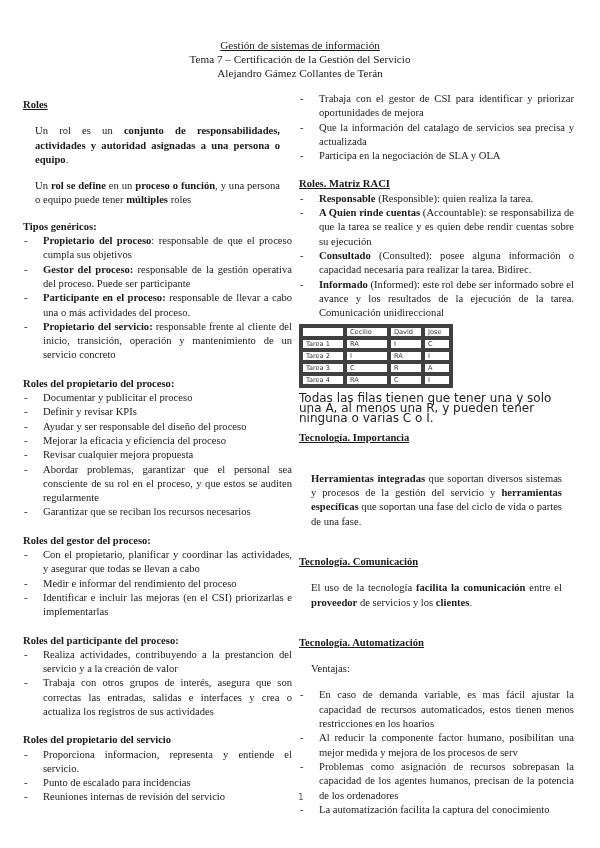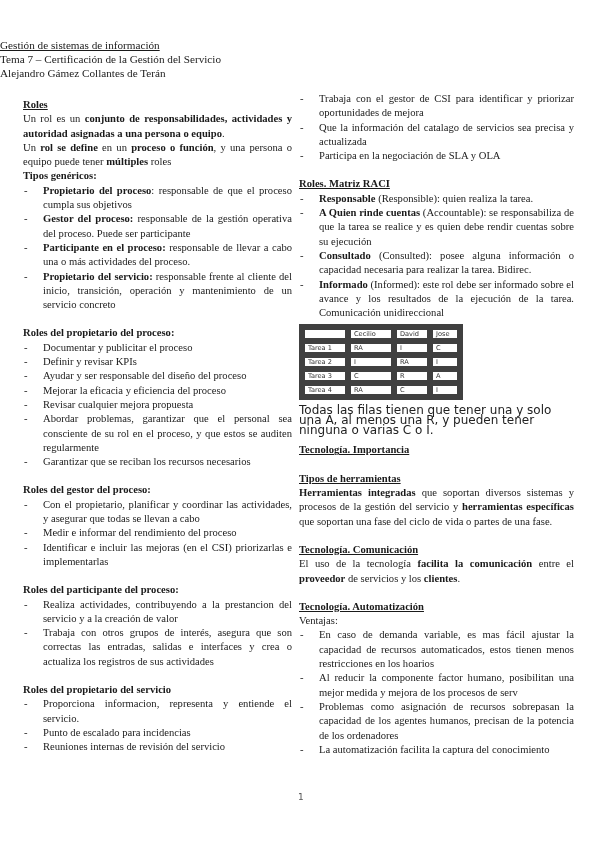--- a/index.html
+++ b/index.html
@@ -1,34 +1,34 @@
 <!DOCTYPE html>
 <html><head>
 <meta charset="utf-8">
 <style>
   html, body { margin: 0; padding: 0; background: #ffffff; }
   body { width: 600px; height: 848px; position: relative; overflow: hidden;
          font-family: "Liberation Serif", serif; color: #1a1a1a; font-size: 10.6px; line-height: 14.3px; }
-  .header { position: absolute; top: 38px; left: 0; width: 600px; font-size: 11.2px; line-height: 14px; }
+  .header { position: absolute; top: 38px; left: 0; width: 600px; text-align: center; font-size: 11.2px; line-height: 14px; }
   .header .title { text-decoration: underline; }
   .header .author { }
   .col { position: absolute; top: 98px; }
   .col-left { left: 23px; width: 269px; }
   .col-right { left: 299px; width: 275px; top: 92px; }
   .h { font-weight: bold; margin: 0; }
   .h.u { text-decoration: underline; }
-  p { margin: 0; text-align: justify; }
+  p { margin: 12px; text-align: justify; }
   ul { list-style: none; margin: 0; padding: 0; }
   li { position: relative; padding-left: 20px; text-align: justify; }
   li::before { content: "-"; position: absolute; left: 1px; top: 0; }
   .gap { height: 14px; }
   .gap-s { height: 8px; }
   b { font-weight: bold; }
   table.raci { border-collapse: collapse; font-family: "DejaVu Sans", sans-serif; font-size: 6.6px; line-height: 8px; color: #333; margin-top: 4px; }
-  table.raci td { border: 6px solid #404040; padding: 0 3px; height: 8px; }
+  table.raci td { border: 4px solid #404040; padding: 0 3px; height: 8px; }
   table.raci td.c1 { width: 34px; }
   table.raci td.c2 { width: 34px; }
   table.raci td.c3 { width: 24px; }
   table.raci td.c4 { width: 18px; }
   .note { font-family: "DejaVu Sans", sans-serif; font-size: 12px; line-height: 10px; color: #222; margin-top: 5px; }
   .pagenum { position: absolute; left: 298px; top: 790px; font-family: "DejaVu Sans", sans-serif; font-size: 9px; color: #555; }
 </style>
 </head>
 <body>
 
@@ -135,21 +135,20 @@
       <td>I</td>
     </tr>
   </tbody>
     </table>
   <div class="note">Todas las filas tienen que tener una y solo una A, al menos una R, y pueden tener ninguna o varias C o I.</div>
   <div class="gap-s"></div>
 
   <div class="h u">Tecnología. Importancia</div>
   <div class="gap"></div>
 
-  <div class="h u">Tipos de herramientas</div>
   <p><b>Herramientas integradas</b><span> que soportan diversos sistemas y procesos de la gestión del servicio y </span><b>herramientas específicas</b><span> que soportan una fase del ciclo de vida o partes de una fase.</span></p>
   <div class="gap"></div>
 
   <div class="h u">Tecnología. Comunicación</div>
   <p><span>El uso de la tecnología </span><b>facilita la comunicación</b><span> entre el </span><b>proveedor</b><span> de servicios y los </span><b>clientes</b><span>.</span></p>
   <div class="gap"></div>
 
   <div class="h u">Tecnología. Automatización</div>
   <p>Ventajas:</p>
   <ul>

